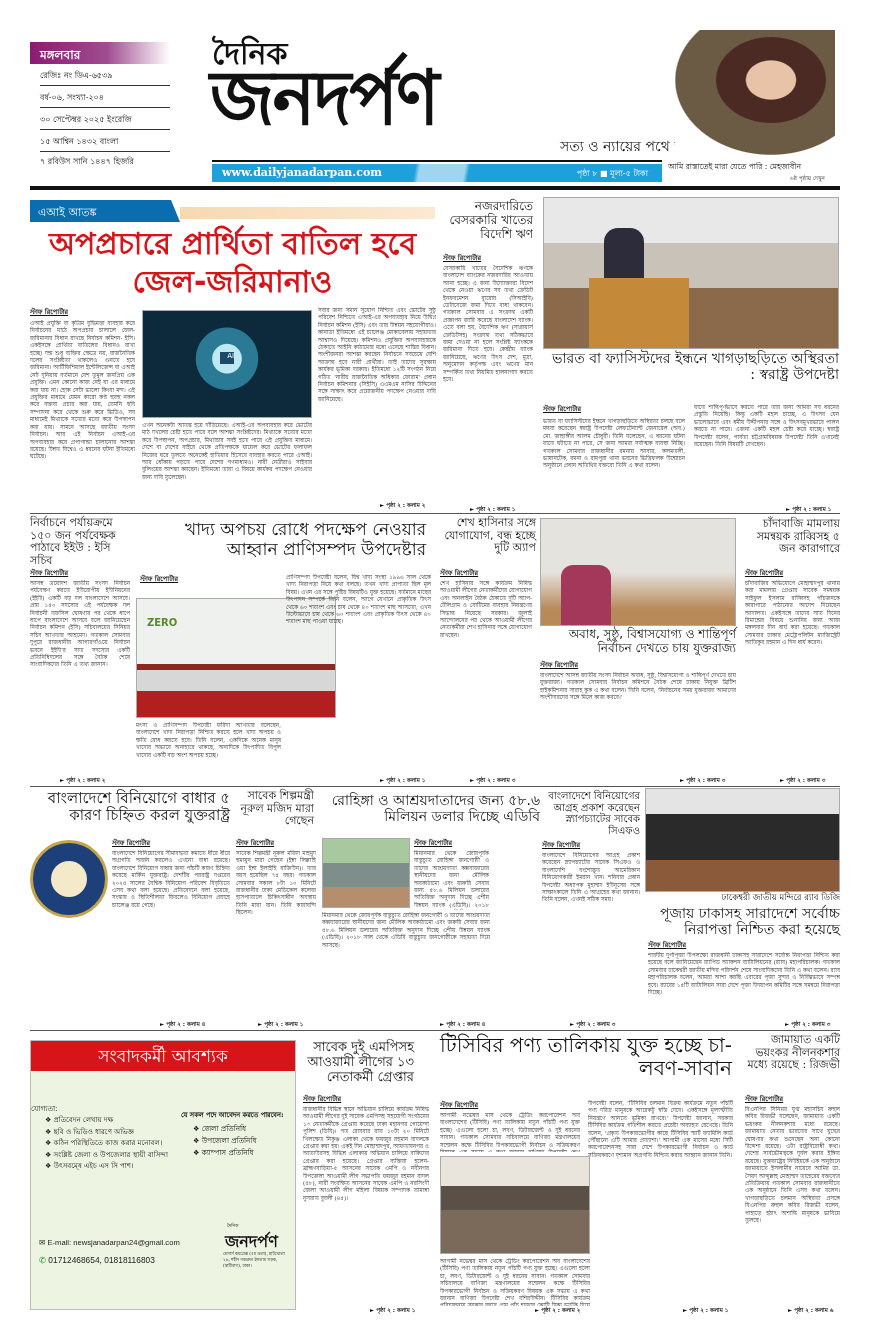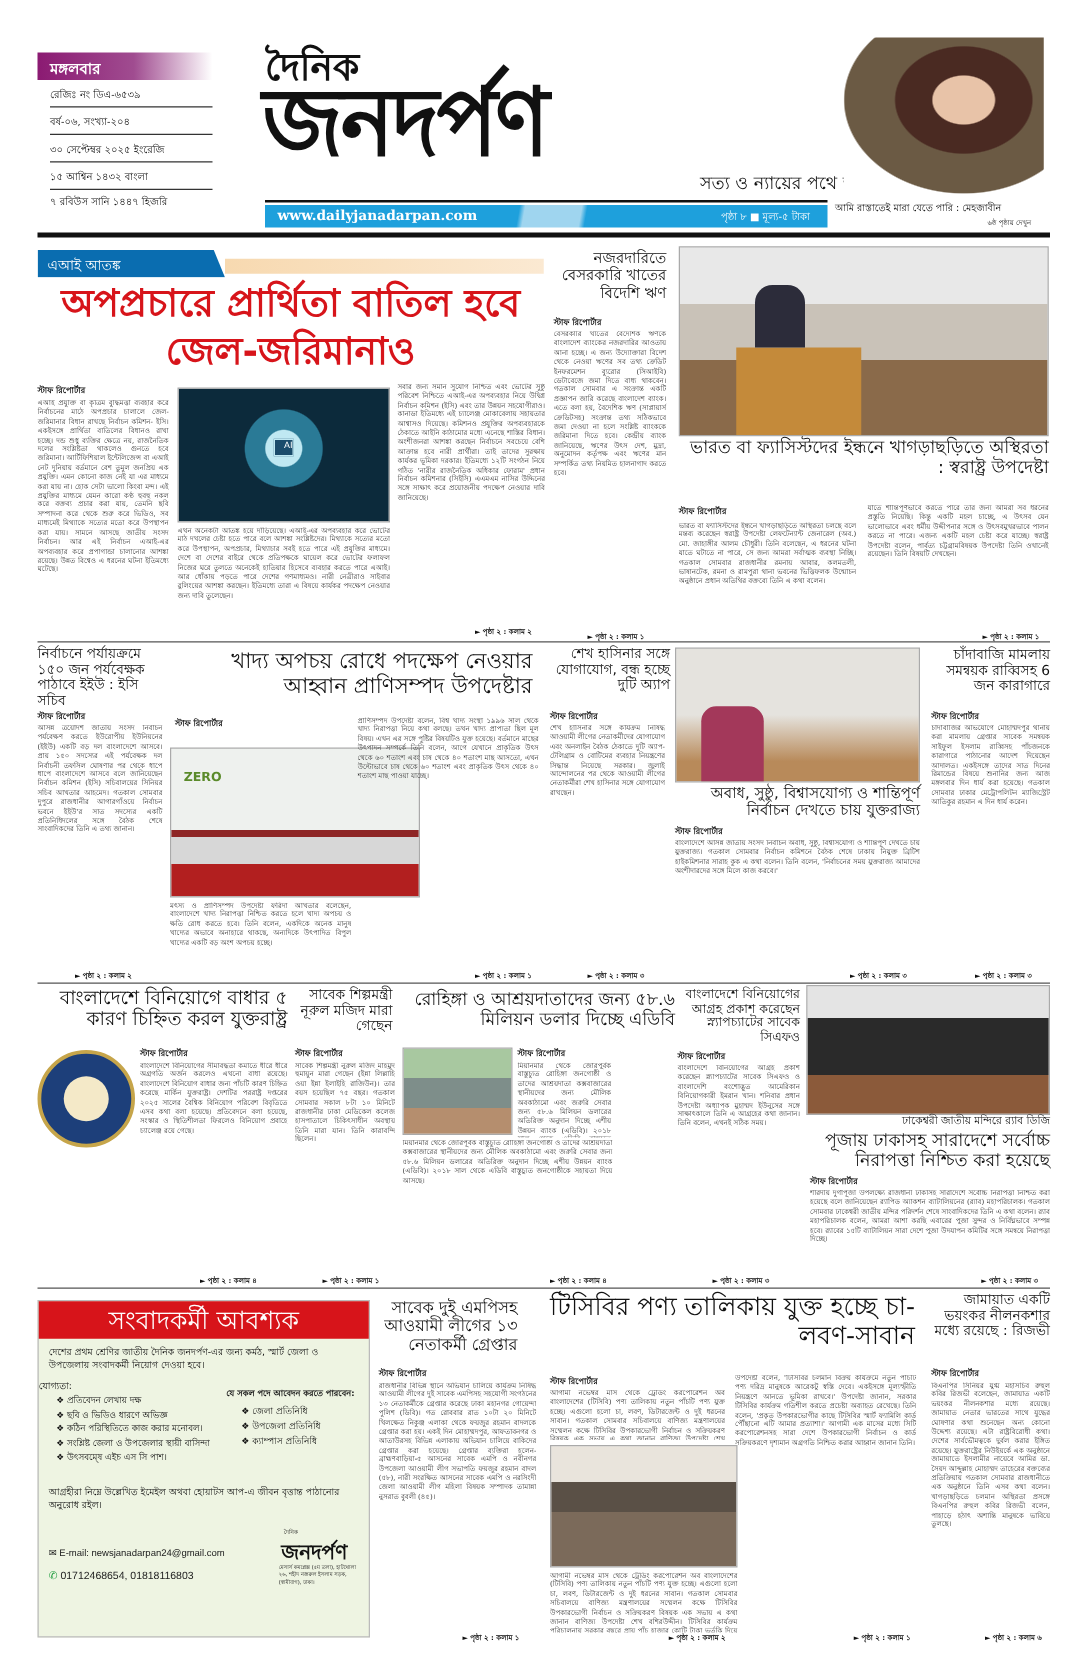--- a/index.html
+++ b/index.html
@@ -1,20 +1,20 @@
 <!DOCTYPE html>
 <html><head>
 <meta charset="utf-8">
 <style>
 *{box-sizing:border-box;margin:0;padding:0}
 html,body{width:870px;height:1337px;background:#fff;overflow:hidden}
 body{font-family:"DejaVu Sans",sans-serif;color:#111;position:relative}
 .abs{position:absolute}
 .small{font-size:5.6px;line-height:7.4px;color:#333;text-align:justify;overflow:hidden;font-family:"DejaVu Serif",serif}
-.rep{font-size:6.5px;color:#111;font-weight:bold;font-family:"DejaVu Serif",serif}
+.rep{font-size:6.5px;color:#111;font-weight:bold;text-decoration:underline;font-family:"DejaVu Serif",serif}
 .hl{font-family:"DejaVu Sans",sans-serif;color:#111;text-align:right;line-height:1.15}
 .cont{font-size:5.6px;color:#111;font-weight:bold}
 .photo{background:#cfd6dc;overflow:hidden;border:1px solid #aaa}
 
 .day-badge{left:30px;top:42px;width:140px;height:22px;background:linear-gradient(90deg,#8b1a72 0%,#a04c90 55%,#fff 100%);color:#fff;font-size:12px;font-weight:bold;padding:4px 10px}
 .meta-line{left:40px;width:130px;font-size:8px;color:#111;border-bottom:1px solid #333;height:20px;line-height:20px;font-family:"DejaVu Serif",serif}
 .brand-small{left:212px;top:30px;font-size:30px;font-weight:bold;color:#111;font-family:"DejaVu Serif",serif}
 .brand-big{left:210px;top:58px;font-size:72px;font-weight:900;color:#111;letter-spacing:-2px;line-height:80px;font-family:"DejaVu Sans",sans-serif;transform:scaleY(1.05)}
 .tagline{left:560px;top:135px;font-size:14px;color:#111;font-family:"DejaVu Serif",serif}
 .rule-thick{height:3px;background:#111}
@@ -101,21 +101,21 @@
 <div class="abs cont" style="left:470px;top:776px">► পৃষ্ঠা ২ : কলাম ৩</div>
 
 <div class="abs photo" style="left:540px;top:518px;width:196px;height:108px;background:linear-gradient(180deg,#e5e3de 0 50%,#b88a5a 85%)">
   <div class="abs" style="left:20px;top:46px;width:50px;height:62px;background:#a3385a;border-radius:12px 12px 0 0"></div>
 </div>
 <div class="abs hl" style="left:540px;top:628px;width:196px;font-size:12px">অবাধ, সুষ্ঠু, বিশ্বাসযোগ্য ও শান্তিপূর্ণ নির্বাচন দেখতে চায় যুক্তরাজ্য</div>
 <div class="abs rep" style="left:540px;top:660px">স্টাফ রিপোর্টার</div>
 <div class="abs small" style="left:540px;top:672px;width:196px;height:104px">বাংলাদেশে আসন্ন জাতীয় সংসদ নির্বাচন অবাধ, সুষ্ঠু, বিশ্বাসযোগ্য ও শান্তিপূর্ণ দেখতে চায় যুক্তরাজ্য। গতকাল সোমবার নির্বাচন কমিশনে বৈঠক শেষে ঢাকায় নিযুক্ত ব্রিটিশ হাইকমিশনার সারাহ কুক এ কথা বলেন। তিনি বলেন, 'নির্বাচনের সময় যুক্তরাজ্য আমাদের অংশীদারদের সঙ্গে মিলে কাজ করবে।'</div>
 <div class="abs cont" style="left:680px;top:776px">► পৃষ্ঠা ২ : কলাম ৩</div>
 
-<div class="abs hl" style="left:743px;top:518px;width:97px;font-size:11px">চাঁদাবাজি মামলায় সমন্বয়ক রাব্বিসহ 6 জন কারাগারে</div>
+<div class="abs hl" style="left:743px;top:518px;width:97px;font-size:11px">চাঁদাবাজি মামলায় সমন্বয়ক রাব্বিসহ ৫ জন কারাগারে</div>
 <div class="abs rep" style="left:745px;top:568px">স্টাফ রিপোর্টার</div>
 <div class="abs small" style="left:745px;top:580px;width:95px;height:196px">চাঁদাবাজির অভিযোগে মোহাম্মদপুর থানায় করা মামলায় গ্রেপ্তার সাবেক সমন্বয়ক সাইফুল ইসলাম রাব্বিসহ পাঁচজনকে কারাগারে পাঠানোর আদেশ দিয়েছেন আদালত। একইসঙ্গে তাদের সাত দিনের রিমান্ডের বিষয়ে শুনানির জন্য আজ মঙ্গলবার দিন ধার্য করা হয়েছে। গতকাল সোমবার ঢাকার মেট্রোপলিটন ম্যাজিস্ট্রেট আতিকুর রহমান এ দিন ধার্য করেন।</div>
 <div class="abs cont" style="left:780px;top:776px">► পৃষ্ঠা ২ : কলাম ৩</div>
 
 <div class="abs" style="left:30px;top:786px;width:810px;height:1px;background:#555"></div>
 
 <div class="abs hl" style="left:30px;top:790px;width:200px;font-size:15px">বাংলাদেশে বিনিয়োগে বাধার ৫ কারণ চিহ্নিত করল যুক্তরাষ্ট্র</div>
 <div class="abs" style="left:30px;top:840px;width:78px;height:78px;border-radius:50%;background:#1d3f7a;border:3px solid #c6a54a">
   <div class="abs" style="left:18px;top:18px;width:36px;height:36px;border-radius:50%;background:#f4e9c8"></div>
 </div>
@@ -143,37 +143,35 @@
 <div class="abs photo" style="left:645px;top:788px;width:195px;height:104px;background:linear-gradient(180deg,#e4e4e4 0 25%,#2a2a2a 25% 70%,#8b5a3a 70%)"></div>
 <div class="abs hl" style="left:645px;top:893px;width:195px;font-size:8.5px">ঢাকেশ্বরী জাতীয় মন্দিরে র‍্যাব ডিজি</div>
 <div class="abs hl" style="left:645px;top:905px;width:195px;font-size:14px">পূজায় ঢাকাসহ সারাদেশে সর্বোচ্চ নিরাপত্তা নিশ্চিত করা হয়েছে</div>
 <div class="abs rep" style="left:648px;top:940px">স্টাফ রিপোর্টার</div>
 <div class="abs small" style="left:648px;top:952px;width:192px;height:68px">শারদীয় দুর্গাপূজা উপলক্ষ্যে রাজধানী ঢাকাসহ সারাদেশে সর্বোচ্চ নিরাপত্তা নিশ্চিত করা হয়েছে বলে জানিয়েছেন র‍্যাপিড অ্যাকশন ব্যাটালিয়নের (র‍্যাব) মহাপরিচালক। গতকাল সোমবার ঢাকেশ্বরী জাতীয় মন্দির পরিদর্শন শেষে সাংবাদিকদের তিনি এ কথা বলেন। র‍্যাব মহাপরিচালক বলেন, আমরা আশা করছি এবারের পূজা সুন্দর ও নির্বিঘ্নভাবে সম্পন্ন হবে। র‍্যাবের ১৫টি ব্যাটালিয়ন সারা দেশে পূজা উদযাপন কমিটির সঙ্গে সমন্বয়ে নিরাপত্তা দিচ্ছে।</div>
 <div class="abs cont" style="left:785px;top:1020px">► পৃষ্ঠা ২ : কলাম ৩</div>
 
 <div class="abs" style="left:30px;top:1030px;width:810px;height:1px;background:#555"></div>
 
 <div class="abs" style="left:30px;top:1040px;width:266px;height:270px;background:#eef4e2;border:1px solid #bbb">
-  <div class="abs" style="left:0;top:0;width:264px;height:30px;background:#d7141a;color:#fff;font-size:20px;text-align:center;line-height:30px">সংবাদকর্মী আবশ্যক</div>
-  <div class="abs" style="left:8px;top:36px;width:250px;font-size:7.4px;line-height:10px">দেশের প্রথম শ্রেণির জাতীয় দৈনিক জনদর্পণ-এর জন্য কর্মঠ, স্মার্ট জেলা ও উপজেলায় সংবাদকর্মী নিয়োগ দেওয়া হবে।</div>
+  <div class="abs" style="left:0;top:0;width:264px;height:30px;background:#d7141a;color:#fff;font-size:17px;text-align:center;line-height:30px">সংবাদকর্মী আবশ্যক</div>
   <div class="abs" style="left:0;top:62px;font-size:7.4px;font-weight:normal">যোগ্যতা:</div>
   <div class="abs" style="left:14px;top:74px;width:140px;font-size:7px;line-height:11.5px">
     <div><span>❖ </span><span>প্রতিবেদন লেখায় দক্ষ</span></div>
     <div><span>❖ </span><span>ছবি ও ভিডিও ধারণে অভিজ্ঞ</span></div>
     <div><span>❖ </span><span>কঠিন পরিস্থিতিতে কাজ করার মনোবল।</span></div>
     <div><span>❖ </span><span>সংশ্লিষ্ট জেলা ও উপজেলার স্থায়ী বাসিন্দা</span></div>
     <div><span>❖ </span><span>উৎসবম্ষে এইচ এস সি পাশ।</span></div>
   </div>
   <div class="abs" style="left:150px;top:68px;width:112px;font-size:6.6px;font-weight:bold">যে সকল পদে আবেদন করতে পারবেন:</div>
   <div class="abs" style="left:162px;top:82px;width:100px;font-size:7.2px;line-height:12px">
     <div><span>❖ </span><span>জেলা প্রতিনিধি</span></div>
     <div><span>❖ </span><span>উপজেলা প্রতিনিধি</span></div>
     <div><span>❖ </span><span>ক্যাম্পাস প্রতিনিধি</span></div>
   </div>
-  <div class="abs" style="left:8px;top:148px;width:250px;font-size:7.4px;line-height:10px">আগ্রহীরা নিম্নে উল্লেখিত ইমেইল অথবা হোয়াটস আপ-এ জীবন বৃত্তান্ত পাঠানোর অনুরোধ রইল।</div>
   <div class="abs" style="left:8px;top:197px;font-size:7.6px;color:#222;font-family:'Liberation Sans',sans-serif"><span>✉ </span><span>E-mail: newsjanadarpan24@gmail.com</span></div>
   <div class="abs" style="left:8px;top:214px;font-size:8.4px;color:#222;font-family:'Liberation Sans',sans-serif"><span style="color:#1a9a3a">✆ </span><span>01712468654, 01818116803</span></div>
   <div class="abs" style="left:196px;top:182px;font-size:4.5px">দৈনিক</div>
   <div class="abs" style="left:194px;top:188px;font-size:16px;font-weight:900">জনদর্পণ</div>
   <div class="abs" style="left:192px;top:210px;width:72px;font-size:4.2px;line-height:6px">
       <div>মেসার্স কমপ্লেক্স (৫ম তলা), হাটখোলা</div>
       <div>২৬, শহীদ নজরুল ইসলাম সড়ক,(স্বামীবাগ), ঢাকা।</div>
     </div>
 </div>
 

